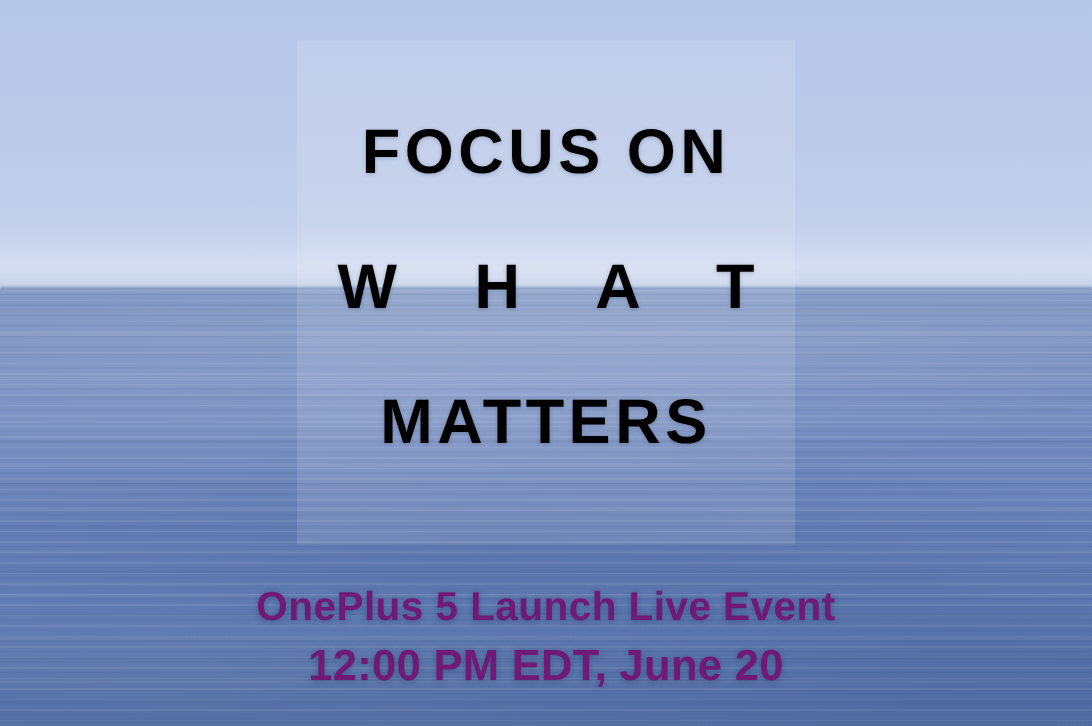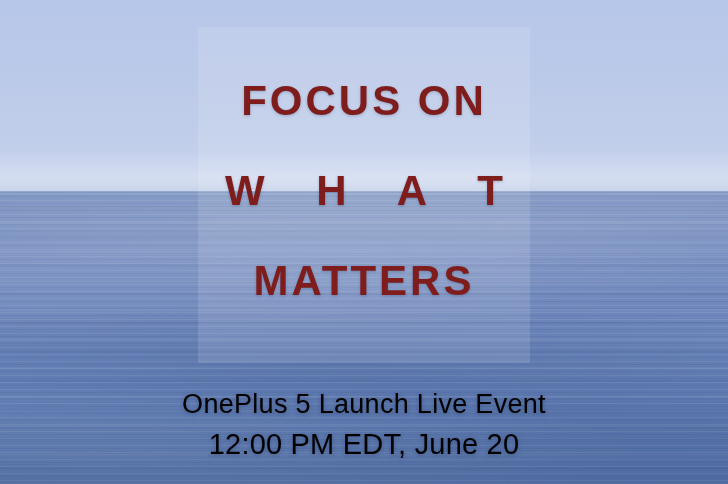--- a/index.html
+++ b/index.html
@@ -167,21 +167,21 @@
     left: 0;
     top: 0;
     width: 728px;
     height: 484px;
     text-align: center;
   }
 
   .headline {
     position: absolute;
     width: 728px;
-    color: #7f1d1d;
+    color: #000000;
     font-family: "Liberation Sans", sans-serif;
     font-weight: bold;
     white-space: nowrap;
     text-shadow: 0 1px 3px rgba(40,62,104,0.30);
   }
 
   .line-1 {
     top: 78px;
     font-size: 42px;
     letter-spacing: 3px;
@@ -198,23 +198,23 @@
   .line-3 {
     top: 258px;
     font-size: 42px;
     letter-spacing: 3px;
     line-height: 46px;
   }
 
   .subtitle {
     position: absolute;
     width: 728px;
-    color: #000000;
+    color: #701a75;
     font-family: "Liberation Sans", sans-serif;
-    font-weight: normal;
+    font-weight: bold;
     white-space: nowrap;
     text-shadow: 0 1px 4px rgba(30,52,96,0.45);
   }
   .sub-1 {
     top: 388px;
     font-size: 27px;
     letter-spacing: 0.3px;
     line-height: 32px;
   }
   .sub-2 {

